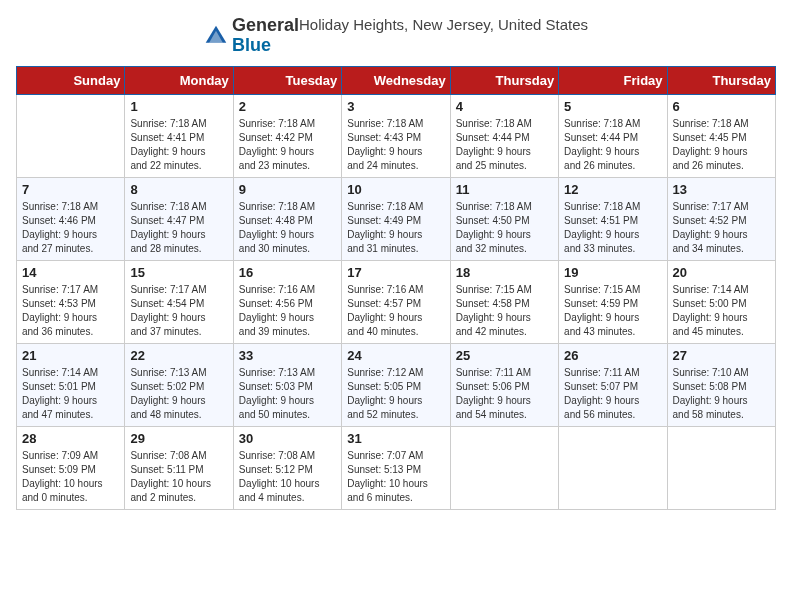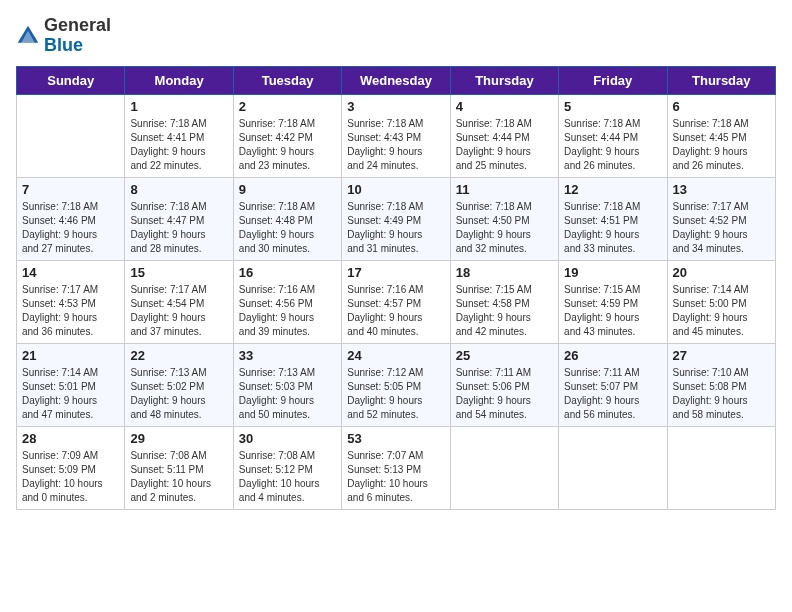--- a/index.html
+++ b/index.html
@@ -8,21 +8,20 @@
       background: #fff;
       width: 792px;
       min-height: 612px;
       padding: 16px;
     }
     .header-area {
       display: flex;
       justify-content: center;
       align-items: flex-start;
       margin-bottom: 10px;
-      flex-direction: column;
     }
     .logo {
       display: flex;
       align-items: center;
       gap: 4px;
     }
     .logo-text {
       font-size: 18px;
       font-weight: bold;
       line-height: 1.1;
@@ -44,26 +43,26 @@
     .location-title {
       font-size: 15px;
       color: #444;
     }
     table {
       width: 100%;
       border-collapse: collapse;
       font-size: 11px;
     }
     thead tr th {
-      background: #4c1d95;
+      background: #b91c1c;
       color: #fff;
       padding: 6px 4px;
       font-size: 13px;
       font-weight: bold;
-      text-align: center;
+      text-align: right;
       border: 1px solid #1a5fa8;
     }
     tbody tr td {
       border: 1px solid #ccc;
       vertical-align: top;
       padding: 4px 5px;
       height: 80px;
       width: calc(100% / 7);
     }
     tbody tr:nth-child(even) td {
@@ -96,20 +95,21 @@
     <svg class="logo-icon" viewBox="0 0 28 28">
       <polygon points="14,2 26,22 2,22" fill="#1a5fa8"></polygon>
       <polygon points="14,8 22,22 6,22" fill="#fff" opacity="0.4"></polygon>
     </svg>
     <div class="logo-text">
       <span class="logo-general">General</span><br>
       <span class="logo-blue">Blue</span>
     </div>
   </div>
   <div class="title-area">
+    <div class="location-title">Holiday Heights, New Jersey, United States</div>
   </div>
 </div>
 
 <table>
   <thead>
     <tr id="weekday-header">
     <th>Sunday</th>
         <th>Monday</th>
         <th>Tuesday</th>
         <th>Wednesday</th>
@@ -333,21 +333,21 @@
 and 2 minutes.</div>
         </td>
         <td>
           <span class="day-number">30</span>
           <div class="day-info" style="white-space: pre-line;">Sunrise: 7:08 AM
 Sunset: 5:12 PM
 Daylight: 10 hours
 and 4 minutes.</div>
         </td>
         <td>
-          <span class="day-number">53</span>
+          <span class="day-number">31</span>
           <div class="day-info" style="white-space: pre-line;">Sunrise: 7:07 AM
 Sunset: 5:13 PM
 Daylight: 10 hours
 and 6 minutes.</div>
         </td>
         <td class="empty-cell"></td>
         <td class="empty-cell"></td>
         <td class="empty-cell"></td>
       </tr>
     </tbody>

